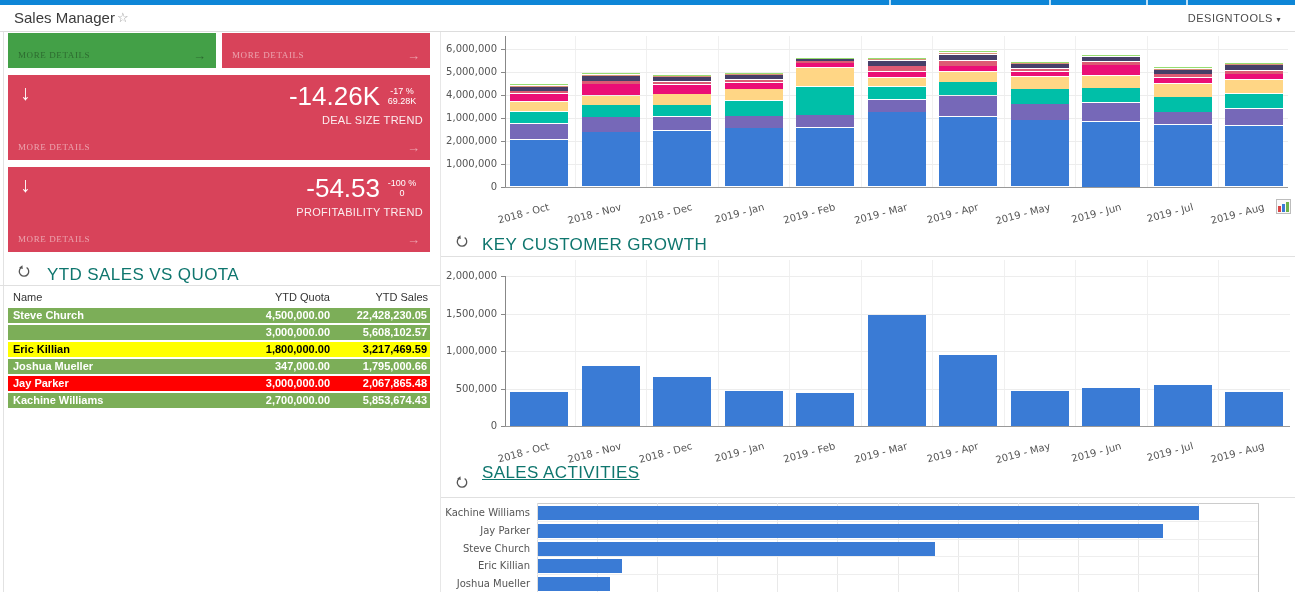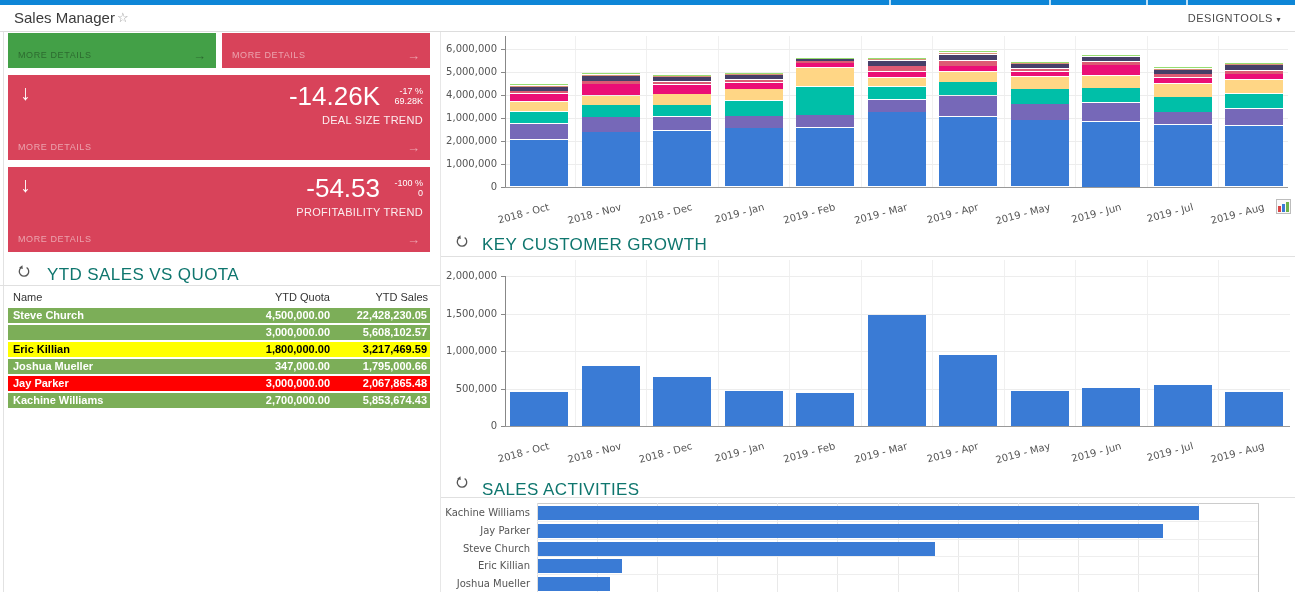--- a/index.html
+++ b/index.html
@@ -9,27 +9,27 @@
   
   #topbar{position:absolute;left:0;top:0;width:1295px;height:5px;}
   
   #hdr-title{position:absolute;left:14px;top:9px;font-size:15px;color:#3b3b3b;}
   #hdr-star{position:absolute;left:117px;top:10px;font-size:13px;color:#999;}
   .hdr-action{position:absolute;top:12px;font-size:11px;color:#4a4a4a;letter-spacing:.5px;cursor:pointer;}
   
   .hline,.vline{position:absolute;background:#ddd;}
   
   .tile{position:absolute;color:#fff;}
-  .tile .md{position:absolute;left:10px;bottom:8px;font-size:9px;letter-spacing:.6px;}
+  .tile .md{position:absolute;left:10px;bottom:8px;font-size:9px;letter-spacing:.6px;font-family:Liberation Serif, serif;}
   .tile .ar{position:absolute;right:10px;bottom:5px;font-size:13px;}
   .tile-green .md,.tile-green .ar{color:rgba(0,0,0,.35);}
   .tile-red .md,.tile-red .ar{color:rgba(255,255,255,.5);}
   .big-arrow{position:absolute;left:12px;top:6px;font-size:21px;font-weight:bold;color:#fff;}
   .kpi-value{position:absolute;right:50px;top:6px;font-size:26px;color:#fff;}
-  .kpi-side{position:absolute;right:7px;top:11px;font-size:9px;line-height:10px;color:#fff;text-align:right;width:42px;}
+  .kpi-side{position:absolute;right:7px;top:11px;font-size:9px;line-height:10px;color:#fff;text-align:center;width:42px;}
   .kpi-label{position:absolute;right:7px;top:39px;font-size:11px;letter-spacing:.3px;color:rgba(255,255,255,.9);}
   
   .sec-title{position:absolute;font-size:17px;color:#0f766e;letter-spacing:.4px;}
   .sec-icon{position:absolute;width:14px;height:14px;cursor:pointer;}
   
   .colhdr{position:absolute;top:291px;font-size:11px;color:#333;}
   #quota-rows{position:absolute;left:8px;top:308px;width:422px;}
 </style>
 </head>
 <body>
@@ -129,21 +129,21 @@
   <svg class="sec-icon" style="left:455px;top:235px;" viewBox="0 0 16 16">
     <path d="M 4.6 3.2 A 5.4 5.4 0 1 0 11 2.9" fill="none" stroke="#555" stroke-width="1.5"></path>
     <path d="M 6.2 0.2 L 6.6 4.6 L 2.4 3.2 Z" fill="#555"></path>
   </svg>
   <div class="sec-title" style="left:482px;top:235px;">KEY CUSTOMER GROWTH</div>
 
   <svg class="sec-icon" style="left:455px;top:476px;" viewBox="0 0 16 16">
     <path d="M 4.6 3.2 A 5.4 5.4 0 1 0 11 2.9" fill="none" stroke="#555" stroke-width="1.5"></path>
     <path d="M 6.2 0.2 L 6.6 4.6 L 2.4 3.2 Z" fill="#555"></path>
   </svg>
-  <div class="sec-title" style="left:482px;top:480px;">SALES ACTIVITIES</div>
+  <div class="sec-title" style="left:482px;top:463px;text-decoration:underline;">SALES ACTIVITIES</div>
 
   <div class="abs" style="left:1276px;top:199px;width:13px;height:13px;border:1px solid #bdbdbd;background:#fafafa;">
     <div class="abs" style="left:1px;bottom:1px;width:3px;height:6px;background:#d84343;"></div>
     <div class="abs" style="left:5px;bottom:1px;width:3px;height:8px;background:#3a7bd5;"></div>
     <div class="abs" style="left:9px;bottom:1px;width:3px;height:10px;background:#6db24a;"></div>
   </div>
 
   <div id="charts">
       <div style="position: absolute; left: 575px; top: 36px; width: 1px; height: 151px; background: rgb(240, 240, 240);"></div>
       <div style="position: absolute; left: 646px; top: 36px; width: 1px; height: 151px; background: rgb(240, 240, 240);"></div>

